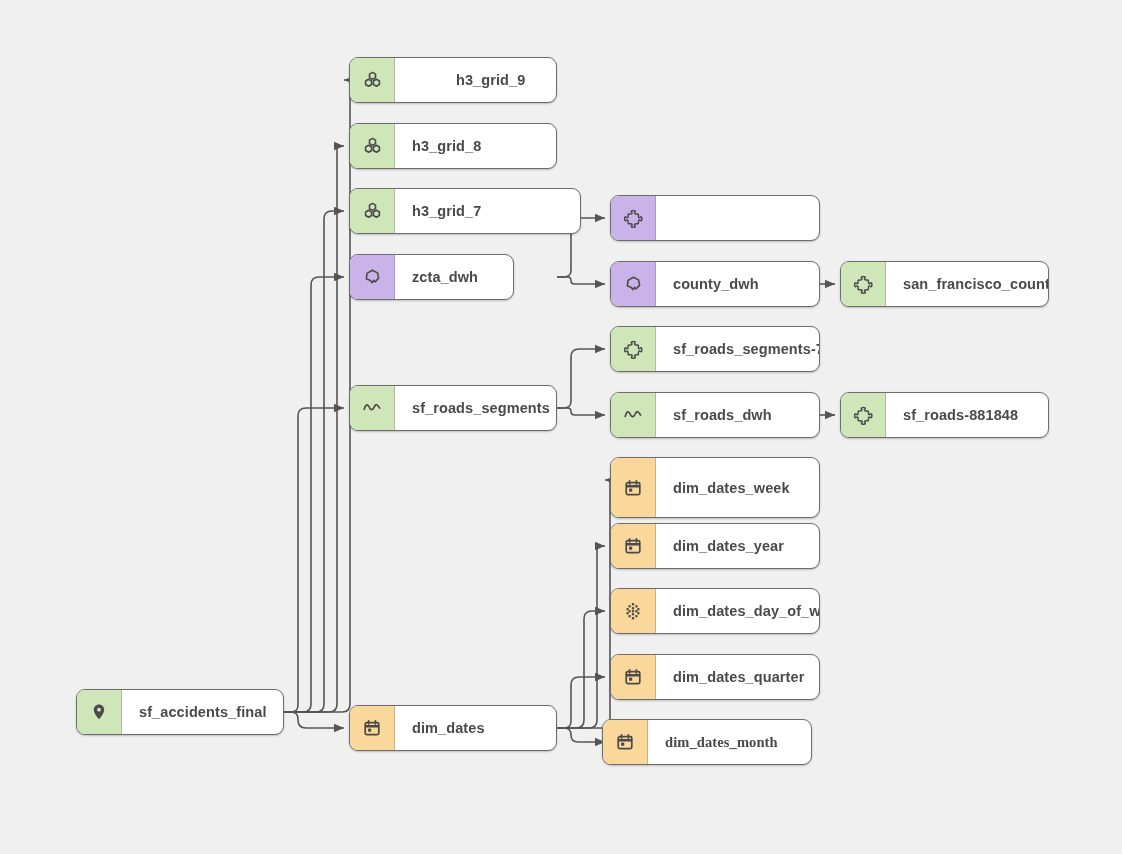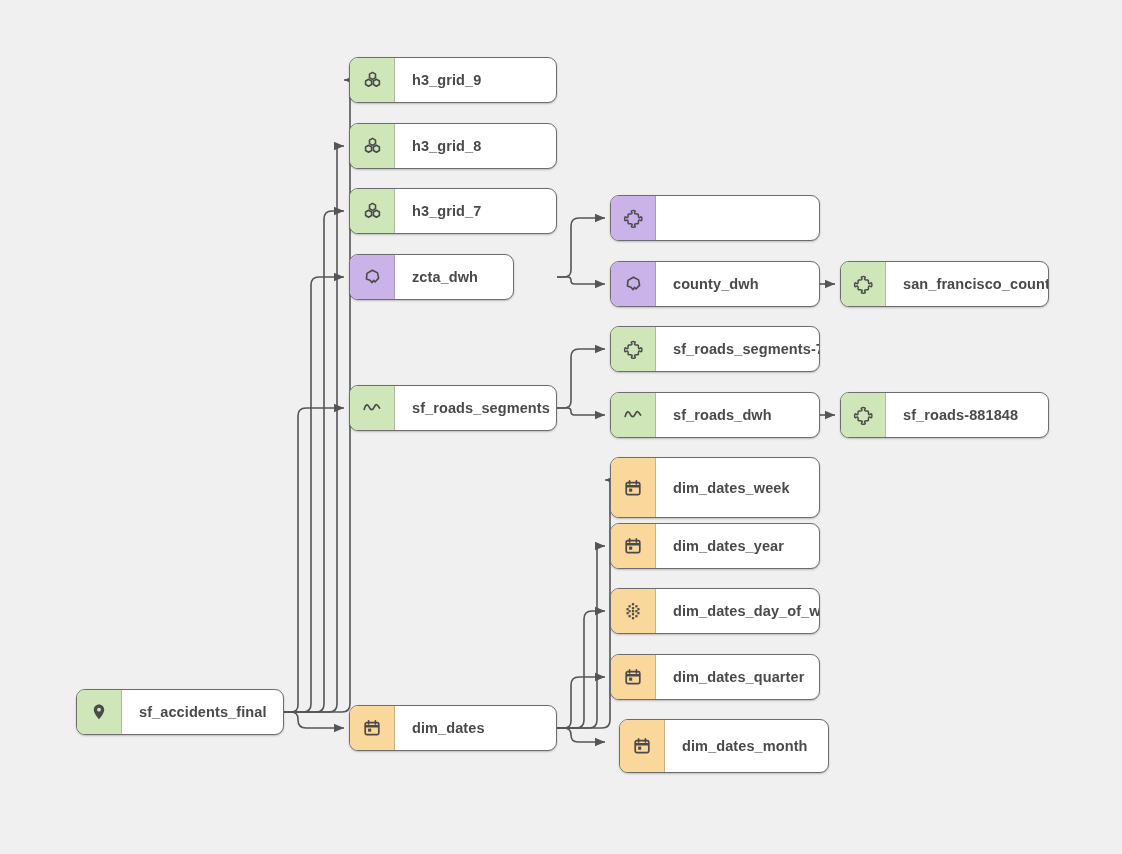--- a/index.html
+++ b/index.html
@@ -79,41 +79,41 @@
     </svg>
 <div class="node green" style="left: 76px; top: 689px; width: 208px; height: 46px;">
       <div class="icon-panel">
         <svg width="20" height="20" viewBox="0 0 20 20">
           <path d="M10 2.6c-3 0-5.2 2.3-5.2 5.2 0 3.6 4.2 8.4 5.2 9.5 1-1.1 5.2-5.9 5.2-9.5 0-2.9-2.2-5.2-5.2-5.2z" fill="#4a4a4a"></path>
           <circle cx="10" cy="7.7" r="1.9" fill="#cfe6b8"></circle>
         </svg>
       </div>
       <div class="label">sf_accidents_final</div>
     </div>
-    <div class="node green" style="left: 349px; top: 57px; width: 208px; height: 46px;">
+    <div class="node green" style="left: 349px; top: 57px; width: 208px; height: 46px; gap: 44px;">
       <div class="icon-panel">
         <svg width="21" height="21" viewBox="0 0 21 21">
           <path d="M10.5 2.4l3 1.75v3.5l-3 1.75-3-1.75v-3.5z" fill="none" stroke="#4a4a4a" stroke-width="1.6" stroke-linejoin="round" stroke-linecap="round"></path>
           <path d="M6.6 9.3l3 1.75v3.5l-3 1.75-3-1.75v-3.5z" fill="none" stroke="#4a4a4a" stroke-width="1.6" stroke-linejoin="round" stroke-linecap="round"></path>
           <path d="M14.4 9.3l3 1.75v3.5l-3 1.75-3-1.75v-3.5z" fill="none" stroke="#4a4a4a" stroke-width="1.6" stroke-linejoin="round" stroke-linecap="round"></path>
         </svg>
       </div>
       <div class="label">h3_grid_9</div>
     </div>
     <div class="node green" style="left: 349px; top: 123px; width: 208px; height: 46px;">
       <div class="icon-panel">
         <svg width="21" height="21" viewBox="0 0 21 21">
           <path d="M10.5 2.4l3 1.75v3.5l-3 1.75-3-1.75v-3.5z" fill="none" stroke="#4a4a4a" stroke-width="1.6" stroke-linejoin="round" stroke-linecap="round"></path>
           <path d="M6.6 9.3l3 1.75v3.5l-3 1.75-3-1.75v-3.5z" fill="none" stroke="#4a4a4a" stroke-width="1.6" stroke-linejoin="round" stroke-linecap="round"></path>
           <path d="M14.4 9.3l3 1.75v3.5l-3 1.75-3-1.75v-3.5z" fill="none" stroke="#4a4a4a" stroke-width="1.6" stroke-linejoin="round" stroke-linecap="round"></path>
         </svg>
       </div>
       <div class="label">h3_grid_8</div>
     </div>
-    <div class="node green" style="left: 349px; top: 188px; width: 208px; height: 46px;">
+    <div class="node green" style="left: 349px; top: 188px; width: 232px; height: 46px;">
       <div class="icon-panel">
         <svg width="21" height="21" viewBox="0 0 21 21">
           <path d="M10.5 2.4l3 1.75v3.5l-3 1.75-3-1.75v-3.5z" fill="none" stroke="#4a4a4a" stroke-width="1.6" stroke-linejoin="round" stroke-linecap="round"></path>
           <path d="M6.6 9.3l3 1.75v3.5l-3 1.75-3-1.75v-3.5z" fill="none" stroke="#4a4a4a" stroke-width="1.6" stroke-linejoin="round" stroke-linecap="round"></path>
           <path d="M14.4 9.3l3 1.75v3.5l-3 1.75-3-1.75v-3.5z" fill="none" stroke="#4a4a4a" stroke-width="1.6" stroke-linejoin="round" stroke-linecap="round"></path>
         </svg>
       </div>
       <div class="label">h3_grid_7</div>
     </div>
     <div class="node purple" style="left: 349px; top: 254px; width: 165px; height: 46px;">
@@ -222,21 +222,21 @@
       <div class="icon-panel">
         <svg width="20" height="20" viewBox="0 0 20 20">
           <rect x="3.2" y="4.6" width="13.6" height="12" rx="1.6" fill="none" stroke="#4a4a4a" stroke-width="1.7"></rect>
           <path d="M3.2 8.3h13.6" stroke="#4a4a4a" stroke-width="2.6"></path>
           <path d="M6.6 2.9v3M13.4 2.9v3" stroke="#4a4a4a" stroke-width="1.7" stroke-linecap="round"></path>
           <rect x="6.1" y="10.6" width="3.1" height="3.1" fill="#4a4a4a"></rect>
         </svg>
       </div>
       <div class="label">dim_dates_quarter</div>
     </div>
-    <div class="node orange" style="left: 619px; top: 719px; width: 210px; height: 54px;">
+    <div class="node orange" style="left: 602px; top: 719px; width: 210px; height: 46px; font-family: Liberation Serif, serif;">
       <div class="icon-panel">
         <svg width="20" height="20" viewBox="0 0 20 20">
           <rect x="3.2" y="4.6" width="13.6" height="12" rx="1.6" fill="none" stroke="#4a4a4a" stroke-width="1.7"></rect>
           <path d="M3.2 8.3h13.6" stroke="#4a4a4a" stroke-width="2.6"></path>
           <path d="M6.6 2.9v3M13.4 2.9v3" stroke="#4a4a4a" stroke-width="1.7" stroke-linecap="round"></path>
           <rect x="6.1" y="10.6" width="3.1" height="3.1" fill="#4a4a4a"></rect>
         </svg>
       </div>
       <div class="label">dim_dates_month</div>
     </div>

